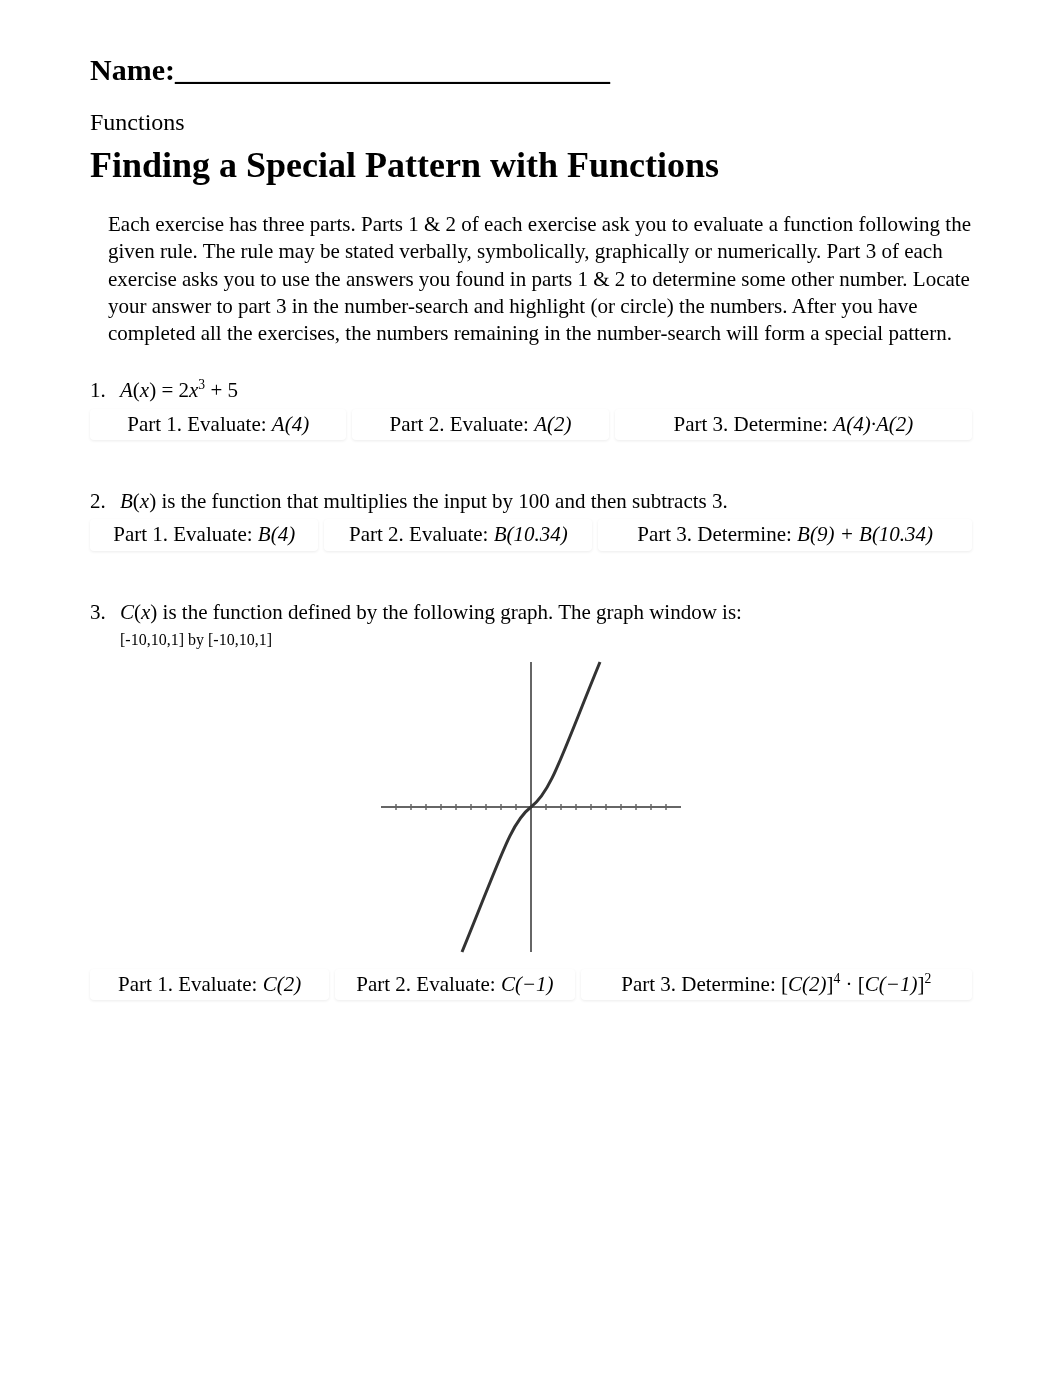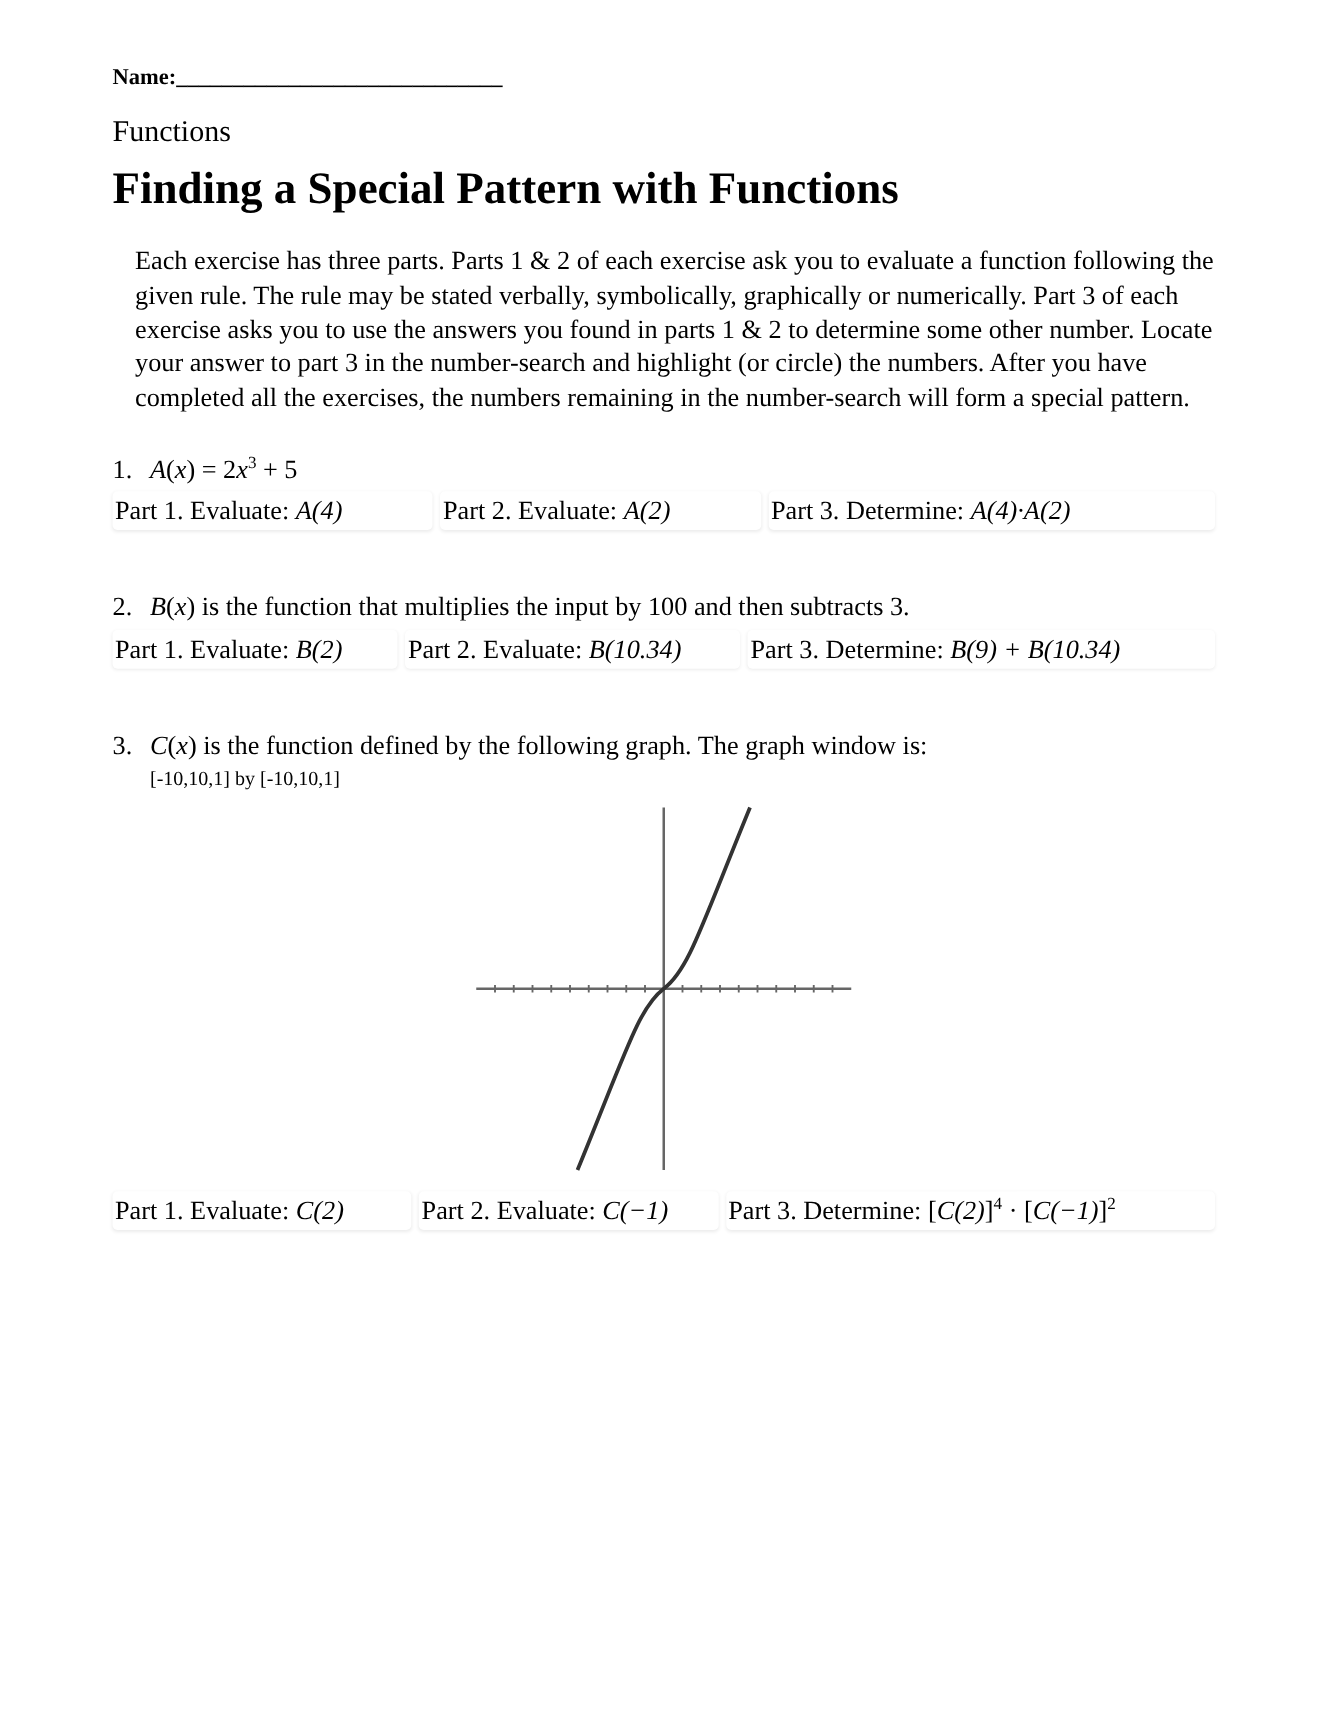--- a/index.html
+++ b/index.html
@@ -12,21 +12,21 @@
       background: #ffffff;
       width: 1062px;
       min-height: 1377px;
       padding: 50px 90px 50px 90px;
       color: #000000;
       font-size: 21px;
       line-height: 1.3;
     }
     .name-line {
       font-weight: bold;
-      font-size: 18px;
+      font-size: 30px;
       margin-bottom: 18px;
     }
     .subtitle {
       font-size: 24px;
       margin-bottom: 4px;
     }
     .main-title {
       font-weight: bold;
       font-size: 36px;
       margin-bottom: 22px;
@@ -51,20 +51,21 @@
       min-width: 18px;
     }
     .math-i {
       font-style: italic;
       font-family: "Times New Roman", serif;
     }
     .parts-row {
       display: flex;
       gap: 6px;
       margin-bottom: 48px;
+      text-align: center;
     }
     .part-box {
       flex: 1;
       background: #ffffff;
       padding: 2px 2px;
       font-size: 21px;
       border-radius: 4px;
       box-shadow: 0 1px 3px rgba(0,0,0,0.08);
     }
     .part-box.wider {
@@ -137,21 +138,21 @@
 
 <div class="exercise">
   <div class="ex-header">
     <span class="ex-num">2.</span>
     <span>
       <span class="math-i">B</span><span>(</span><span class="math-i">x</span><span>)</span><span> is the function that multiplies the input by 100 and then subtracts 3.</span>
     </span>
   </div>
   <div class="parts-row">
     <div class="part-box narrow">
-      <span>Part 1.  Evaluate:  </span><span class="math-i">B(2)</span>
+      <span>Part 1.  Evaluate:  </span><span class="math-i">B(4)</span>
     </div>
     <div class="part-box">
       <span>Part 2.  Evaluate:  </span><span class="math-i">B(10.34)</span>
     </div>
     <div class="part-box wider">
       <span>Part 3.  Determine:  </span><span class="math-i">B(9) + B(10.34)</span>
     </div>
   </div>
 </div>
 

